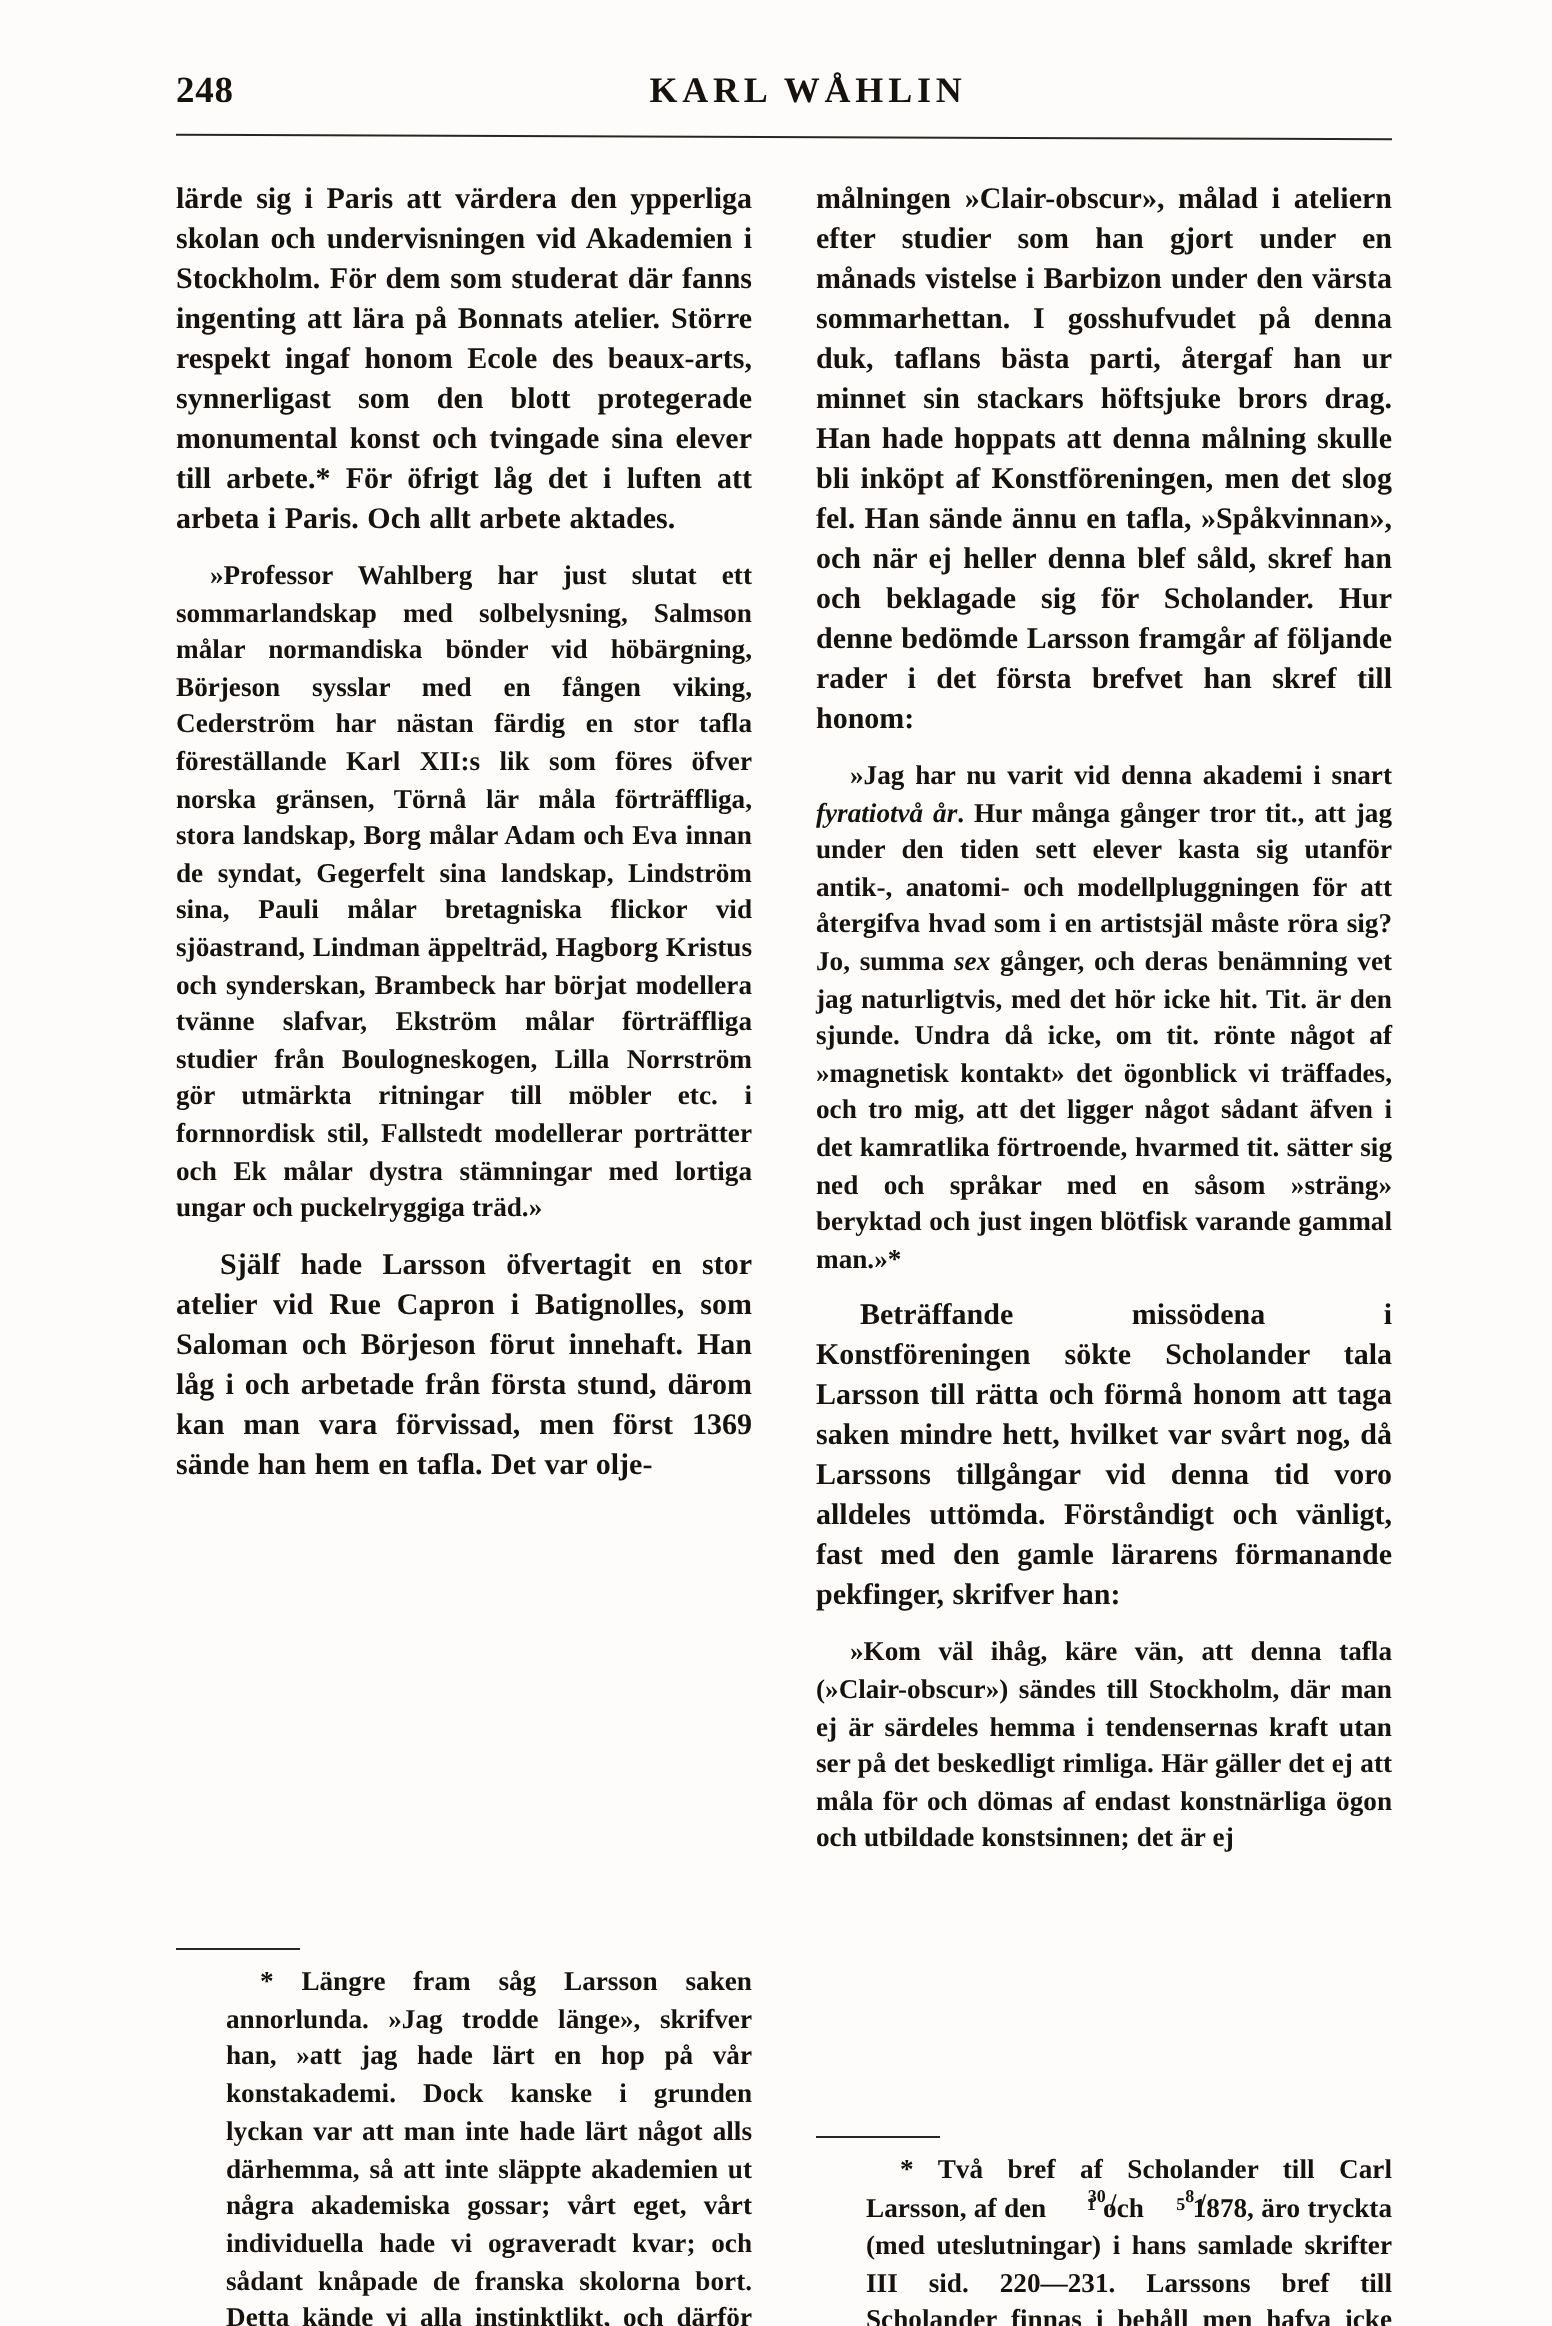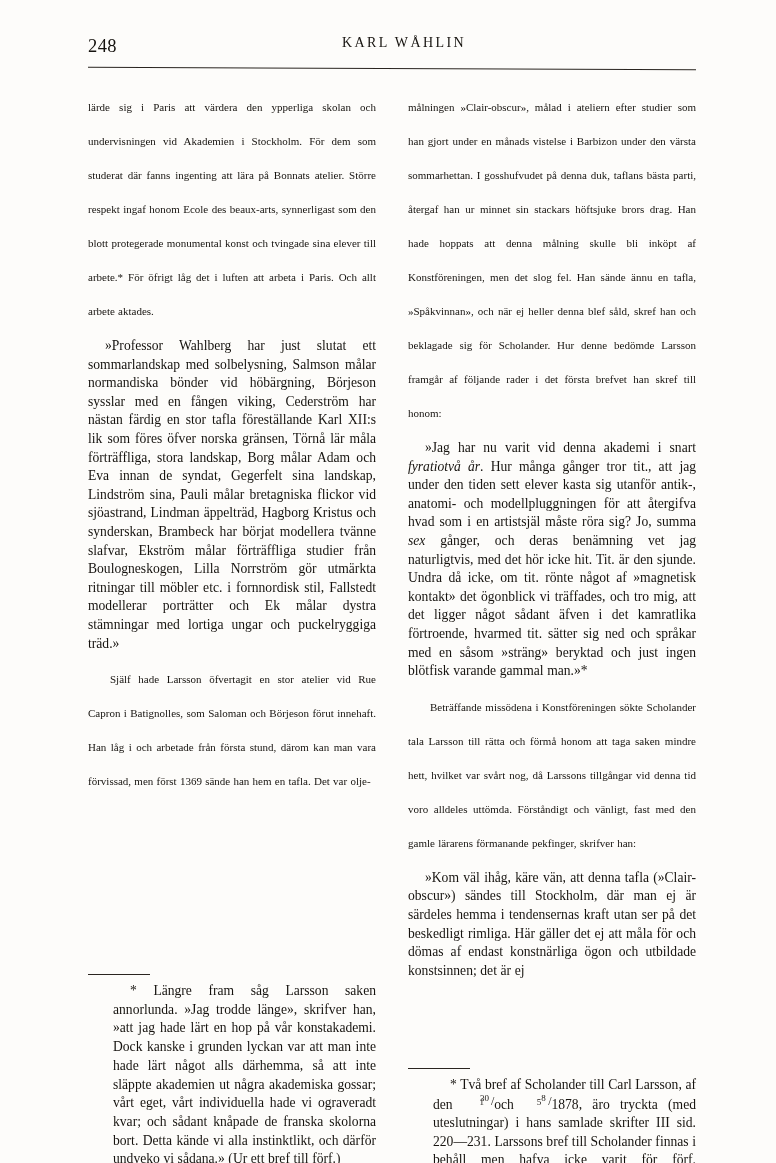--- a/index.html
+++ b/index.html
@@ -17,20 +17,21 @@
     height: 1163px;
     background: #fdfcfa;
     overflow: hidden;
   }
   .page-inner {
     position: absolute;
     left: 88px;
     top: 0;
     width: 608px;
     height: 1163px;
+    font-weight: bold;
   }
 
   
   .runhead {
     position: relative;
     height: 44px;
     margin-top: 32px;
   }
   .folio {
     position: absolute;
@@ -38,21 +39,21 @@
     top: 4px;
     font-size: 18.5px;
     letter-spacing: 0.4px;
   }
   .runtitle {
     position: absolute;
     left: 0;
     right: 0;
     top: 3px;
     text-align: center;
-    font-size: 14px;
+    font-size: 18px;
     letter-spacing: 2.4px;
     padding-left: 24px;
   }
   .rule-head {
     position: absolute;
     left: 0;
     right: 0;
     top: 36px;
     height: 1px;
     background: #2a2520;
@@ -75,22 +76,22 @@
 
   p {
     margin: 0;
     text-align: justify;
     text-justify: inter-word;
     hyphens: manual;
   }
 
   
   .body p {
-    font-size: 11px;
-    line-height: 34px;
+    font-size: 15px;
+    line-height: 20px;
     text-indent: 22px;
     word-spacing: 0.5px;
   }
   .body p.noindent { text-indent: 0; }
 
   
   .extract {
     margin-top: 9px;
     margin-bottom: 9px;
   }

